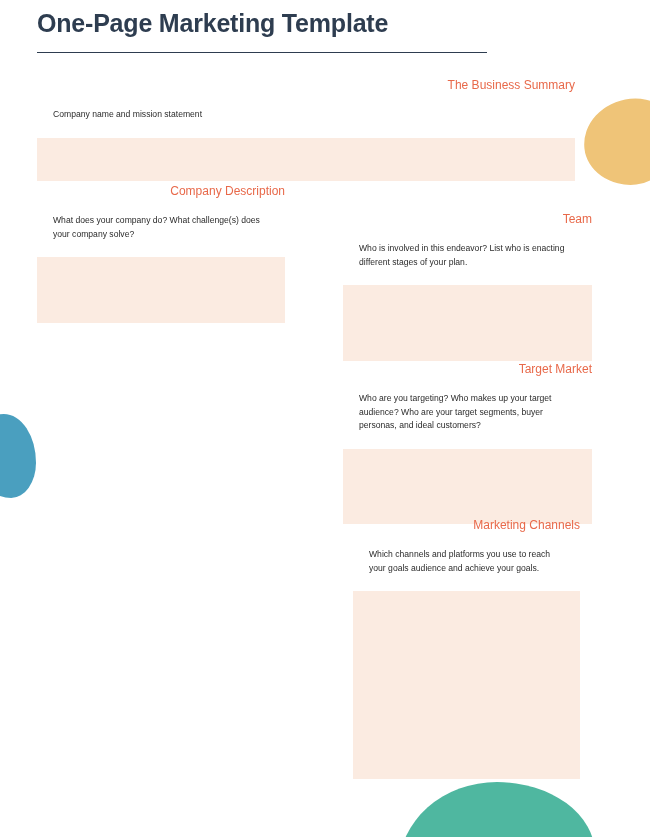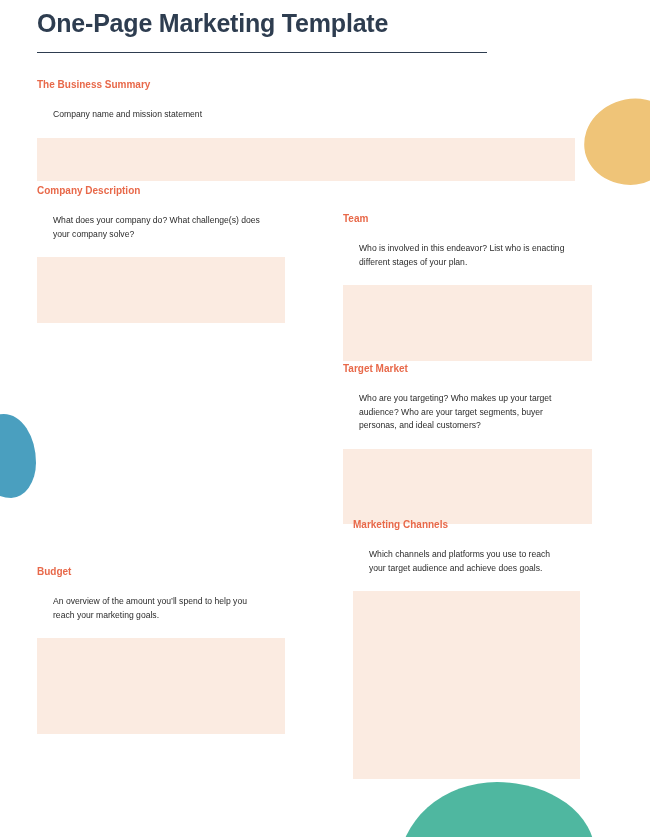--- a/index.html
+++ b/index.html
@@ -71,25 +71,26 @@
     width: 450px;
     height: 1px;
     background: #2E3D50;
   }
 
   
   .section {
     position: absolute;
   }
   .section-heading {
-    font-size: 10px;
-    font-weight: bold;
+    font-size: 12px;
+    font-weight: normal;
     color: #E8694A;
     margin: 0 0 5px 0;
     line-height: 14px;
+    text-align: right;
   }
   .section-desc {
     font-size: 8.6px;
     color: #2B2B2B;
     line-height: 13.5px;
     margin: 16px;
   }
   .answer-box {
     background: #FBEBE1;
     margin-top: 7px;
@@ -139,37 +140,32 @@
     <div class="answer-box"></div>
   </div>
 
   <div class="section col-left sec-company">
     <p class="section-heading">Company Description</p>
     <p class="section-desc">What does your company do? What challenge(s) does your company solve?</p>
     <div class="answer-box"></div>
   </div>
 
 
-  <div class="section col-left sec-budget">
-    <p class="section-heading">Budget</p>
-    <p class="section-desc">An overview of the amount you’ll spend to help you reach your marketing goals.</p>
-    <div class="answer-box"></div>
-  </div>
 
   <div class="section col-right sec-team">
     <p class="section-heading">Team</p>
     <p class="section-desc">Who is involved in this endeavor? List who is enacting different stages of your plan.</p>
     <div class="answer-box"></div>
   </div>
 
   <div class="section col-right sec-target">
     <p class="section-heading">Target Market</p>
     <p class="section-desc">Who are you targeting? Who makes up your target audience? Who are your target segments, buyer personas, and ideal customers?</p>
     <div class="answer-box"></div>
   </div>
 
   <div class="section sec-channels">
     <p class="section-heading">Marketing Channels</p>
-    <p class="section-desc">Which channels and platforms you use to reach your target audience and achieve does goals.</p>
+    <p class="section-desc">Which channels and platforms you use to reach your goals audience and achieve your goals.</p>
     <div class="answer-box"></div>
   </div>
 
 </div>
 
 </body></html>

